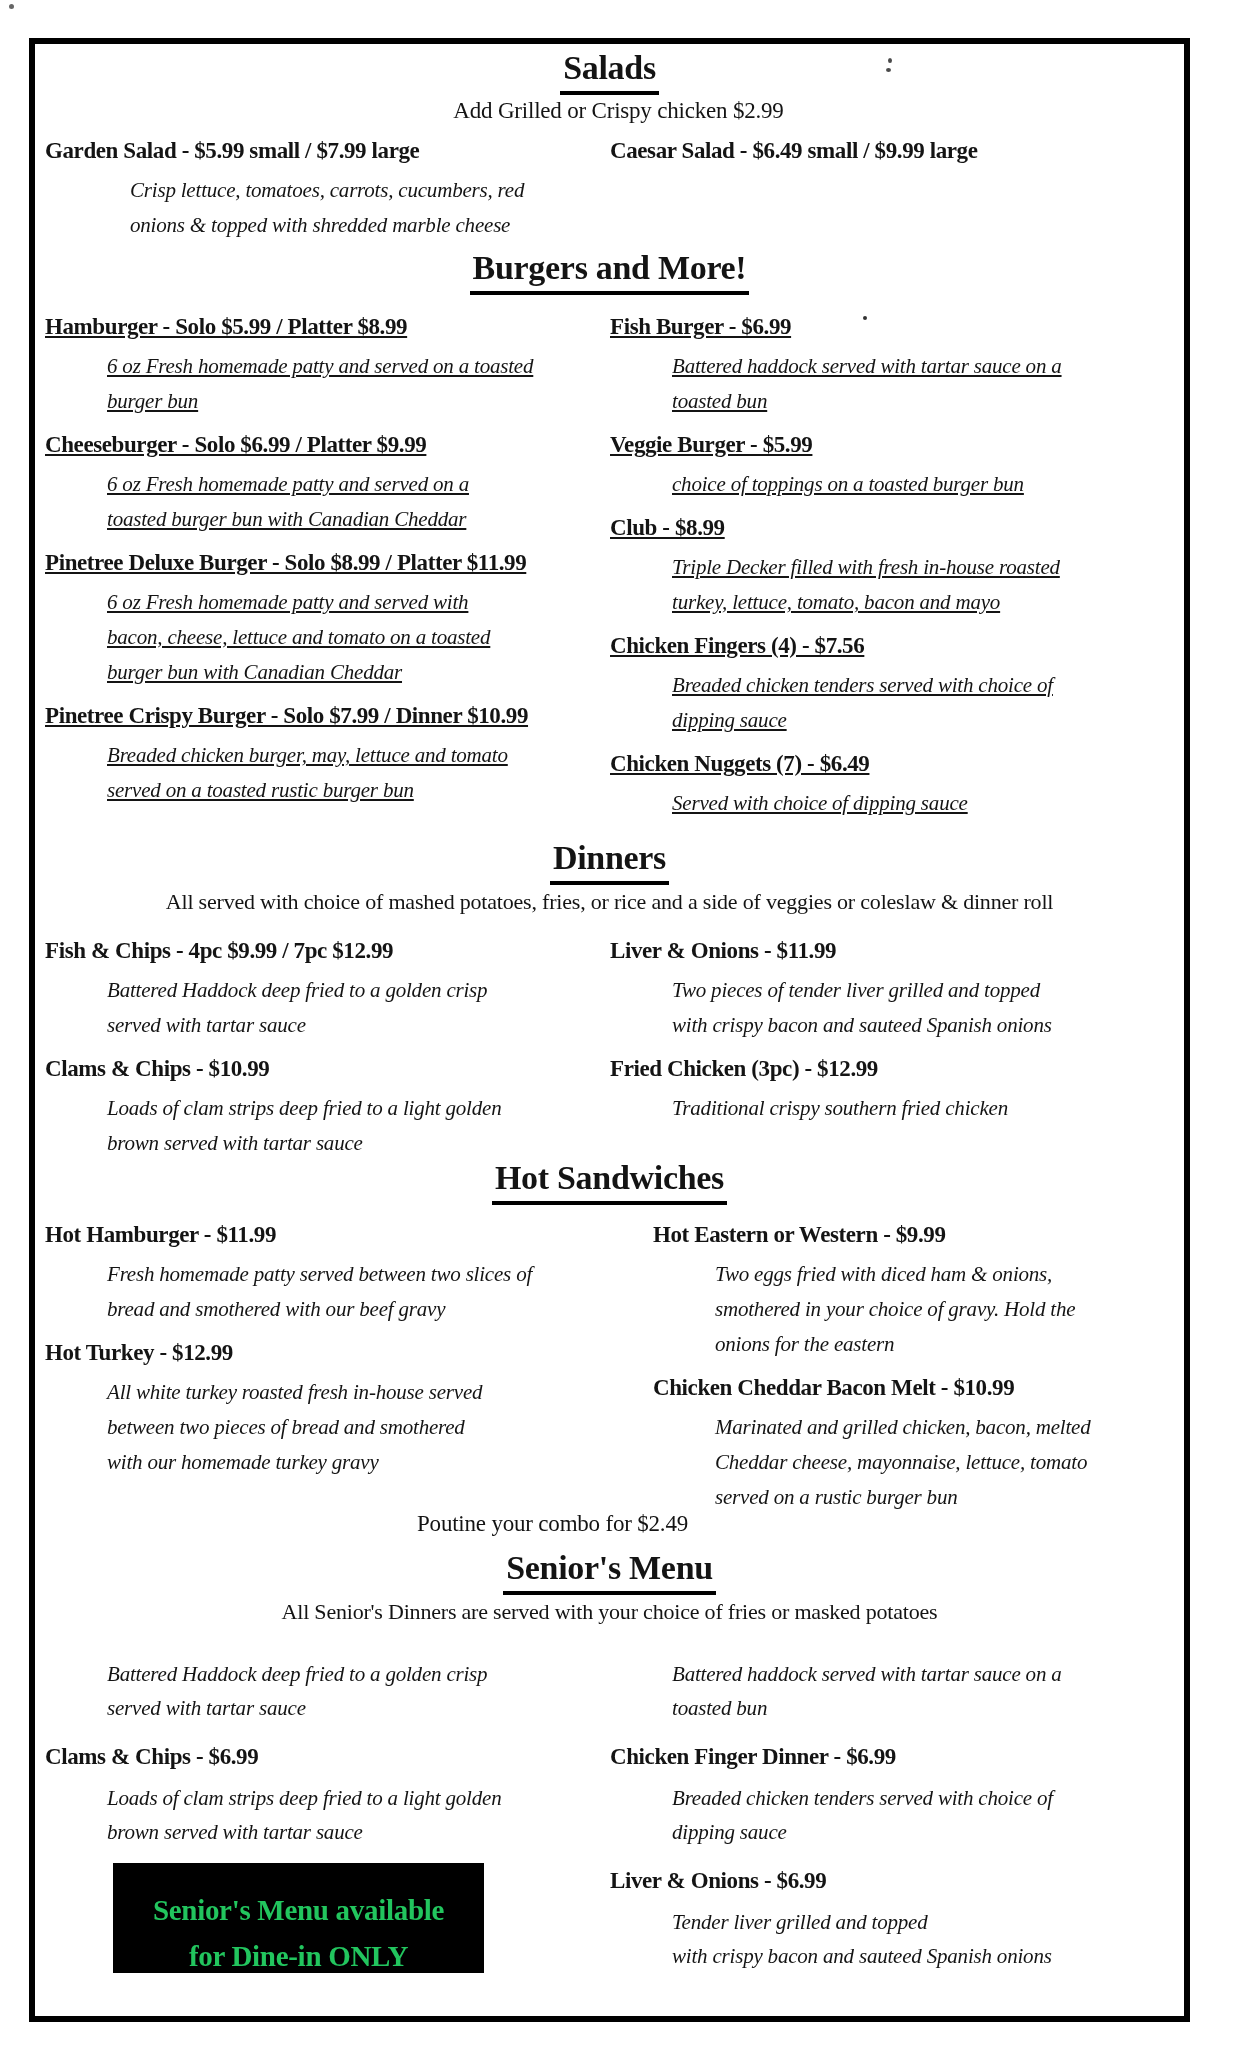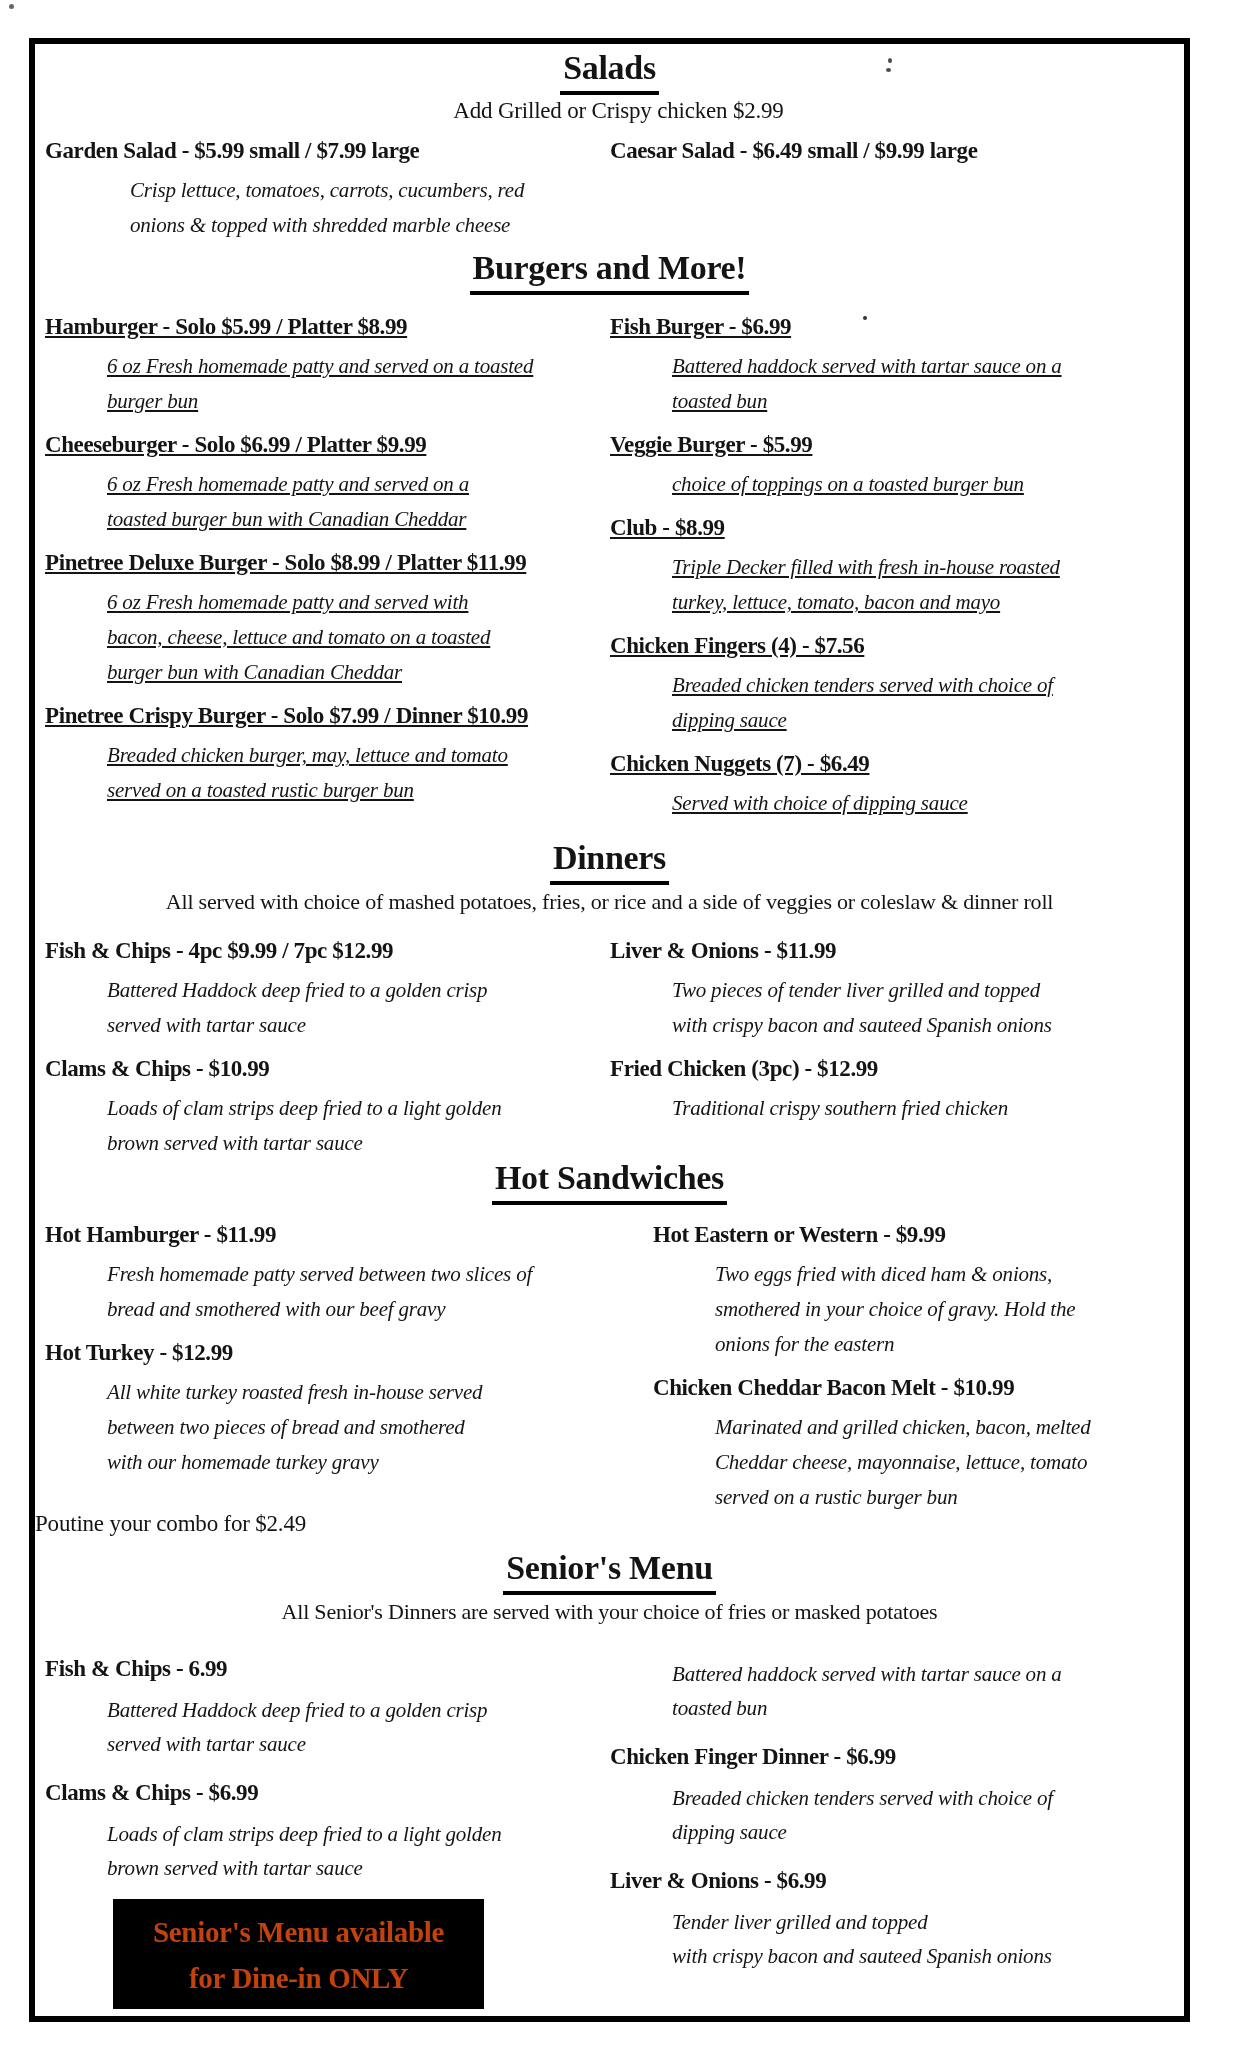--- a/index.html
+++ b/index.html
@@ -29,26 +29,26 @@
   .sec-salads .sec-sub{ font-size:23px; line-height:28px;padding-left:18px; }
   .sec-salads .item-desc{ padding-left:85px; }
   .sec-burgers .cols{ margin-top:14px;text-decoration:underline; }
   .sec-dinners .cols{ margin-top:16px; }
   .sec-hot .cols{ margin-top:12px;gap:43px; }
   .sec-seniors .cols{ margin-top:24px; }
   .sec-seniors .item{ margin-bottom:14px; }
   .sec-seniors .item-desc{ margin-top:6px; line-height:34px; }
   .poutine{
     position:absolute; left:35px; width:1035px; top:1509px;
-    text-align:left; font-size:23px; line-height:30px; letter-spacing:-0.2px;
+    text-align:center; font-size:23px; line-height:30px; letter-spacing:-0.2px;
   }
   .notice{
     margin-left:68px; margin-top:8px; width:371px; height:110px;
-    background:#000; color:#c2410c; text-align:center; box-sizing:border-box;
-    padding-top:10px; font-weight:bold; font-size:29px; line-height:46px;
+    background:#000; color:#22c55e; text-align:center; box-sizing:border-box;
+    padding-top:24px; font-weight:bold; font-size:29px; line-height:46px;
     letter-spacing:-0.3px;
   }
   
   .speck{ position:absolute; background:#4a4a4a; border-radius:50%; }
   .sp1{ left:888px; top:58px;  width:4px; height:5px; }
   .sp2{ left:886px; top:68px;  width:5px; height:4px; }
   .sp3{ left:863px; top:316px; width:4px; height:4px; background:#333; }
   .sp4{ left:9px;   top:4px;   width:5px; height:5px; background:#666; }
 </style>
 </head>
@@ -194,21 +194,20 @@
   </div>
 
   <div class="poutine">Poutine your combo for $2.49</div>
 
   <div class="sec sec-seniors" style="top:1548px">
     <div class="sec-title"><span class="ul">Senior's Menu</span></div>
     <div class="sec-sub">All Senior's Dinners are served with your choice of fries or masked potatoes</div>
     <div class="cols">
       <div class="colL">
         <div class="item">
-          <div class="item-name">Fish &amp; Chips - 6.99</div>
           <div class="item-desc">Battered Haddock deep fried to a golden crisp
 served with tartar sauce</div>
         </div>
         <div class="item">
           <div class="item-name">Clams &amp; Chips - $6.99</div>
           <div class="item-desc">Loads of clam strips deep fried to a light golden
 brown served with tartar sauce</div>
         </div>
         <div class="notice">
           <div>Senior's Menu available</div>

